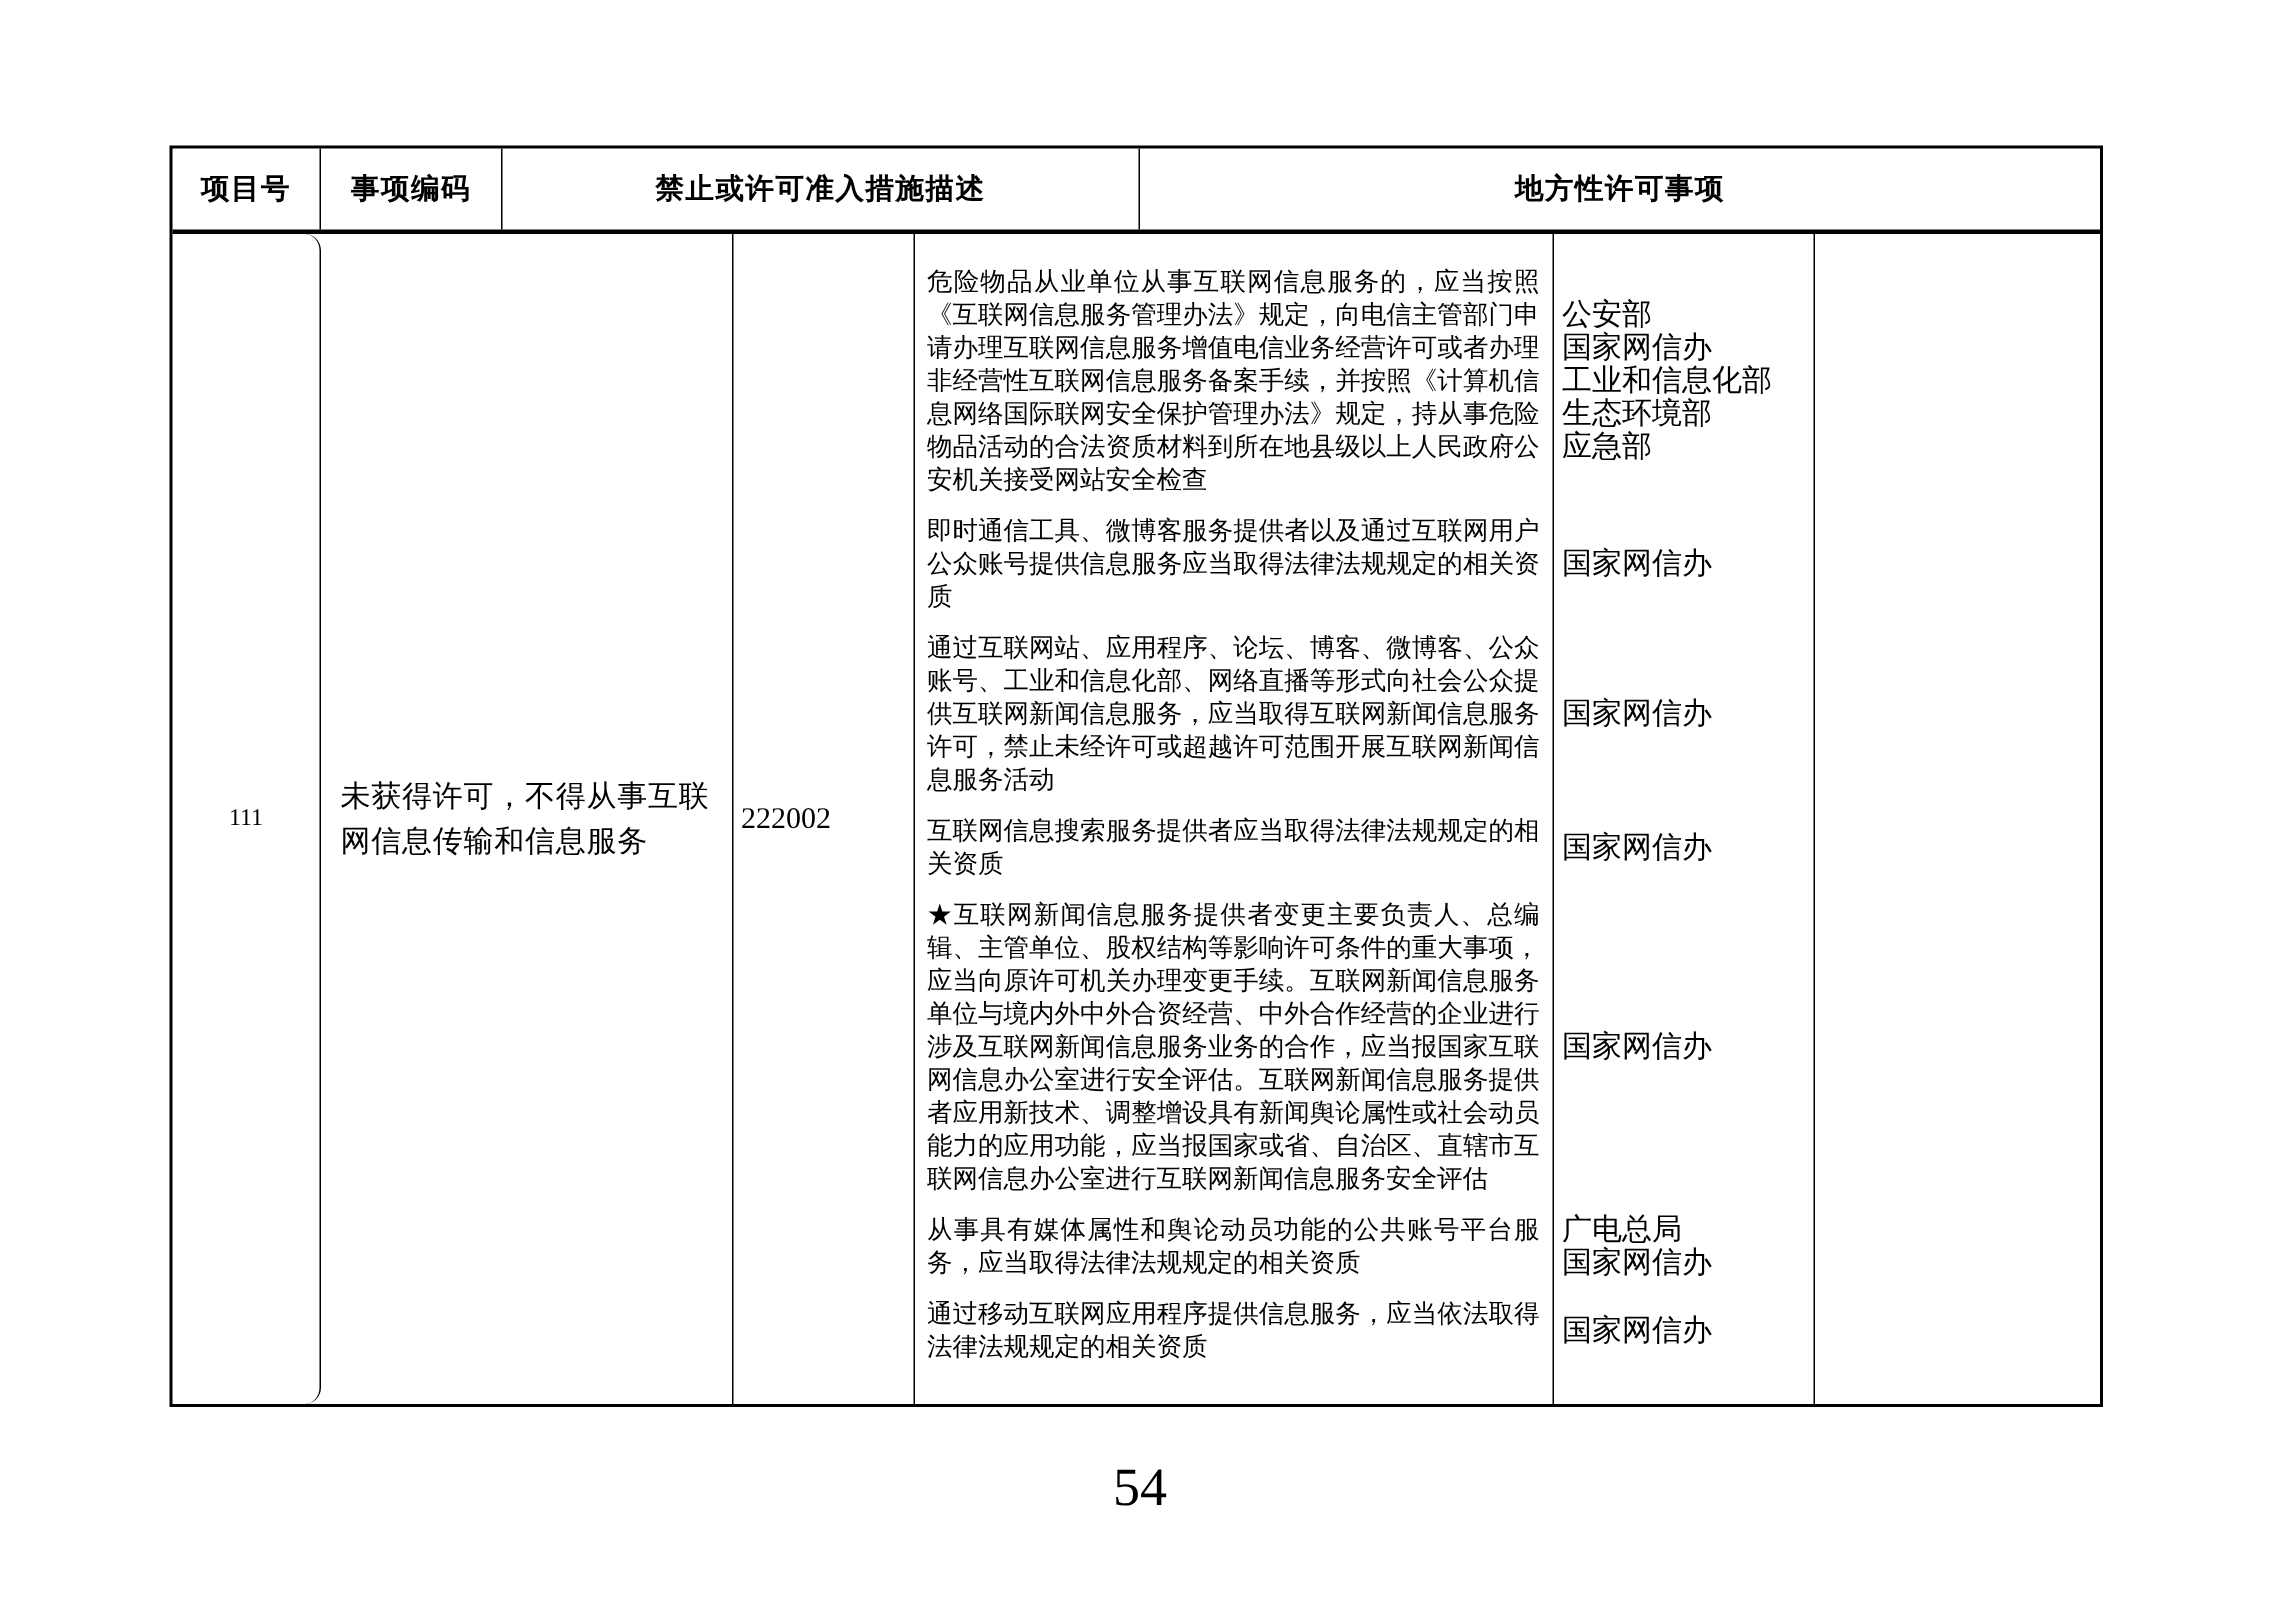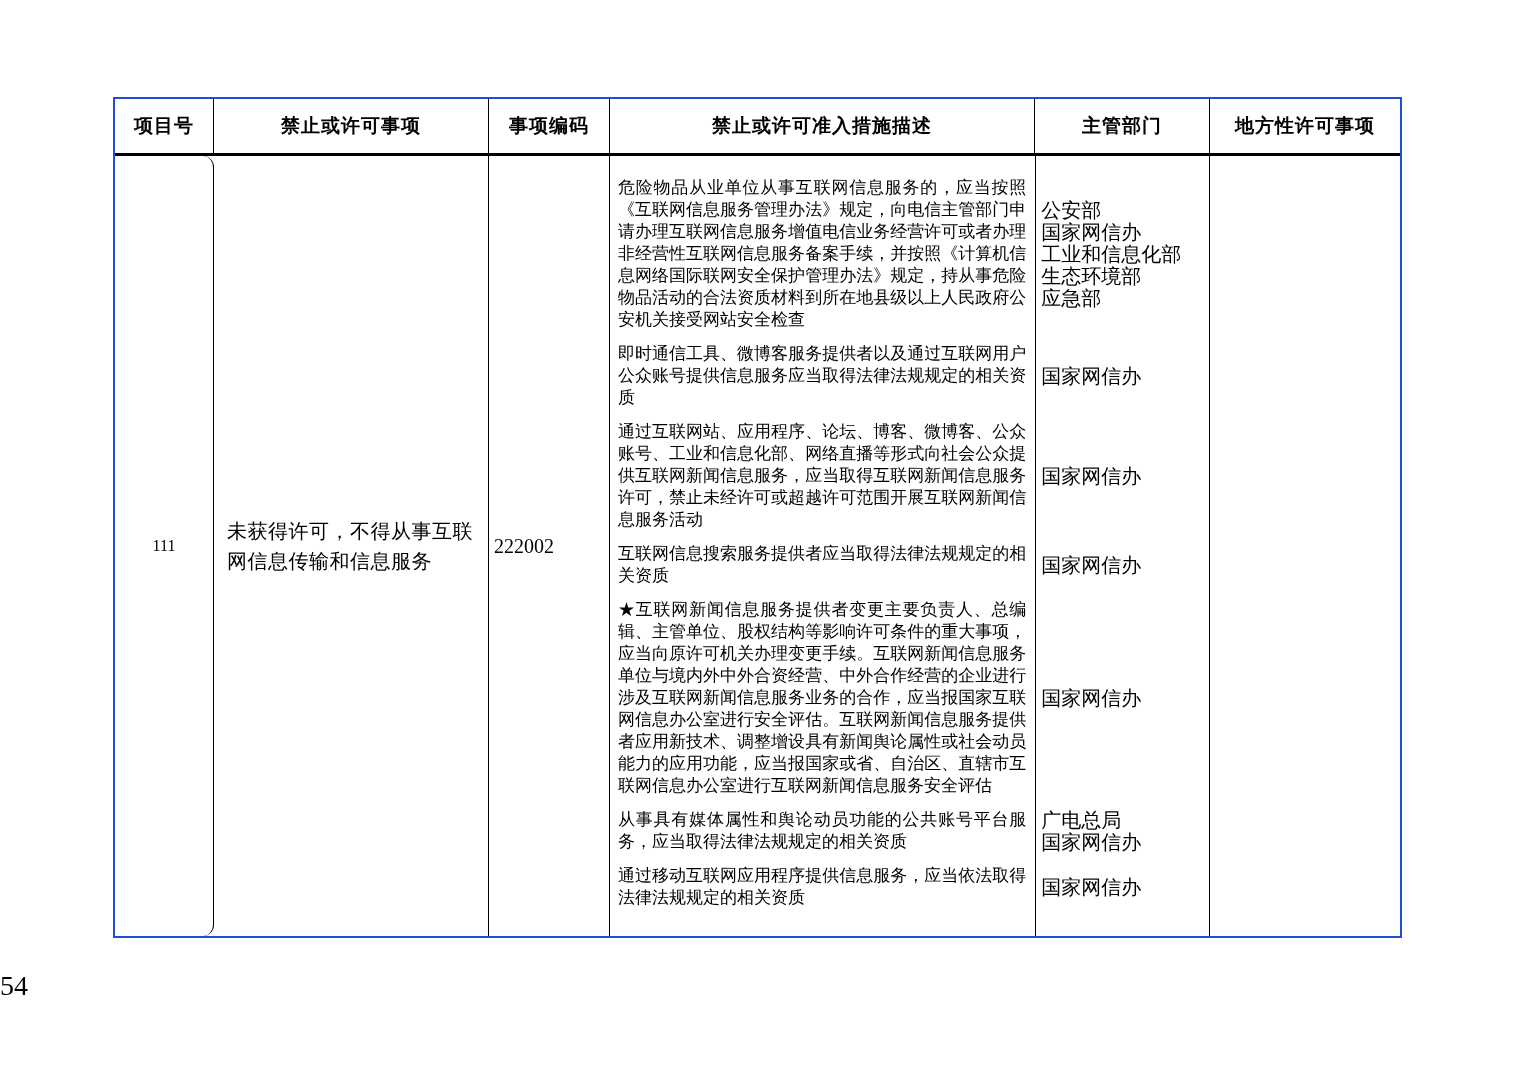--- a/index.html
+++ b/index.html
@@ -17,21 +17,21 @@
     height: 1074px;
     background: #ffffff;
     overflow: hidden;
   }
   .tbl {
     position: absolute;
     left: 113px;
     top: 97px;
     width: 1289px;
     height: 841px;
-    border: 2px solid #1d4ed8;
+    border: 2px solid #000000;
     box-sizing: border-box;
     display: flex;
     flex-direction: column;
     background: #fff;
   }
   .thead {
     display: flex;
     height: 57px;
     min-height: 57px;
     border-bottom: 3px solid #000;
@@ -123,37 +123,35 @@
     font-size: 20px;
     line-height: 22px;
     white-space: pre-line;
   }
   .cell-local { flex: 1; border-right: none; }
   .pagenum {
     position: absolute;
     left: 0;
     right: 0;
     top: 970px;
-    text-align: left;
-    font-size: 28px;
+    text-align: center;
+    font-size: 36px;
   }
 </style>
 </head>
 <body>
 
 <div class="page">
 
   <div class="tbl">
 
     <div class="thead">
       <div class="th w1">项目号</div>
-      <div class="th w2">禁止或许可事项</div>
       <div class="th w3">事项编码</div>
       <div class="th w4">禁止或许可准入措施描述</div>
-      <div class="th w5">主管部门</div>
       <div class="th w6">地方性许可事项</div>
     </div>
 
     <div class="tbody">
       <div class="td w1 cell-itemno">111</div>
       <div class="td w2 cell-itemname">未获得许可，不得从事互联网信息传输和信息服务</div>
       <div class="td w3 cell-itemcode">222002</div>
 
       <div class="measures">
         <div class="vdiv"></div>

